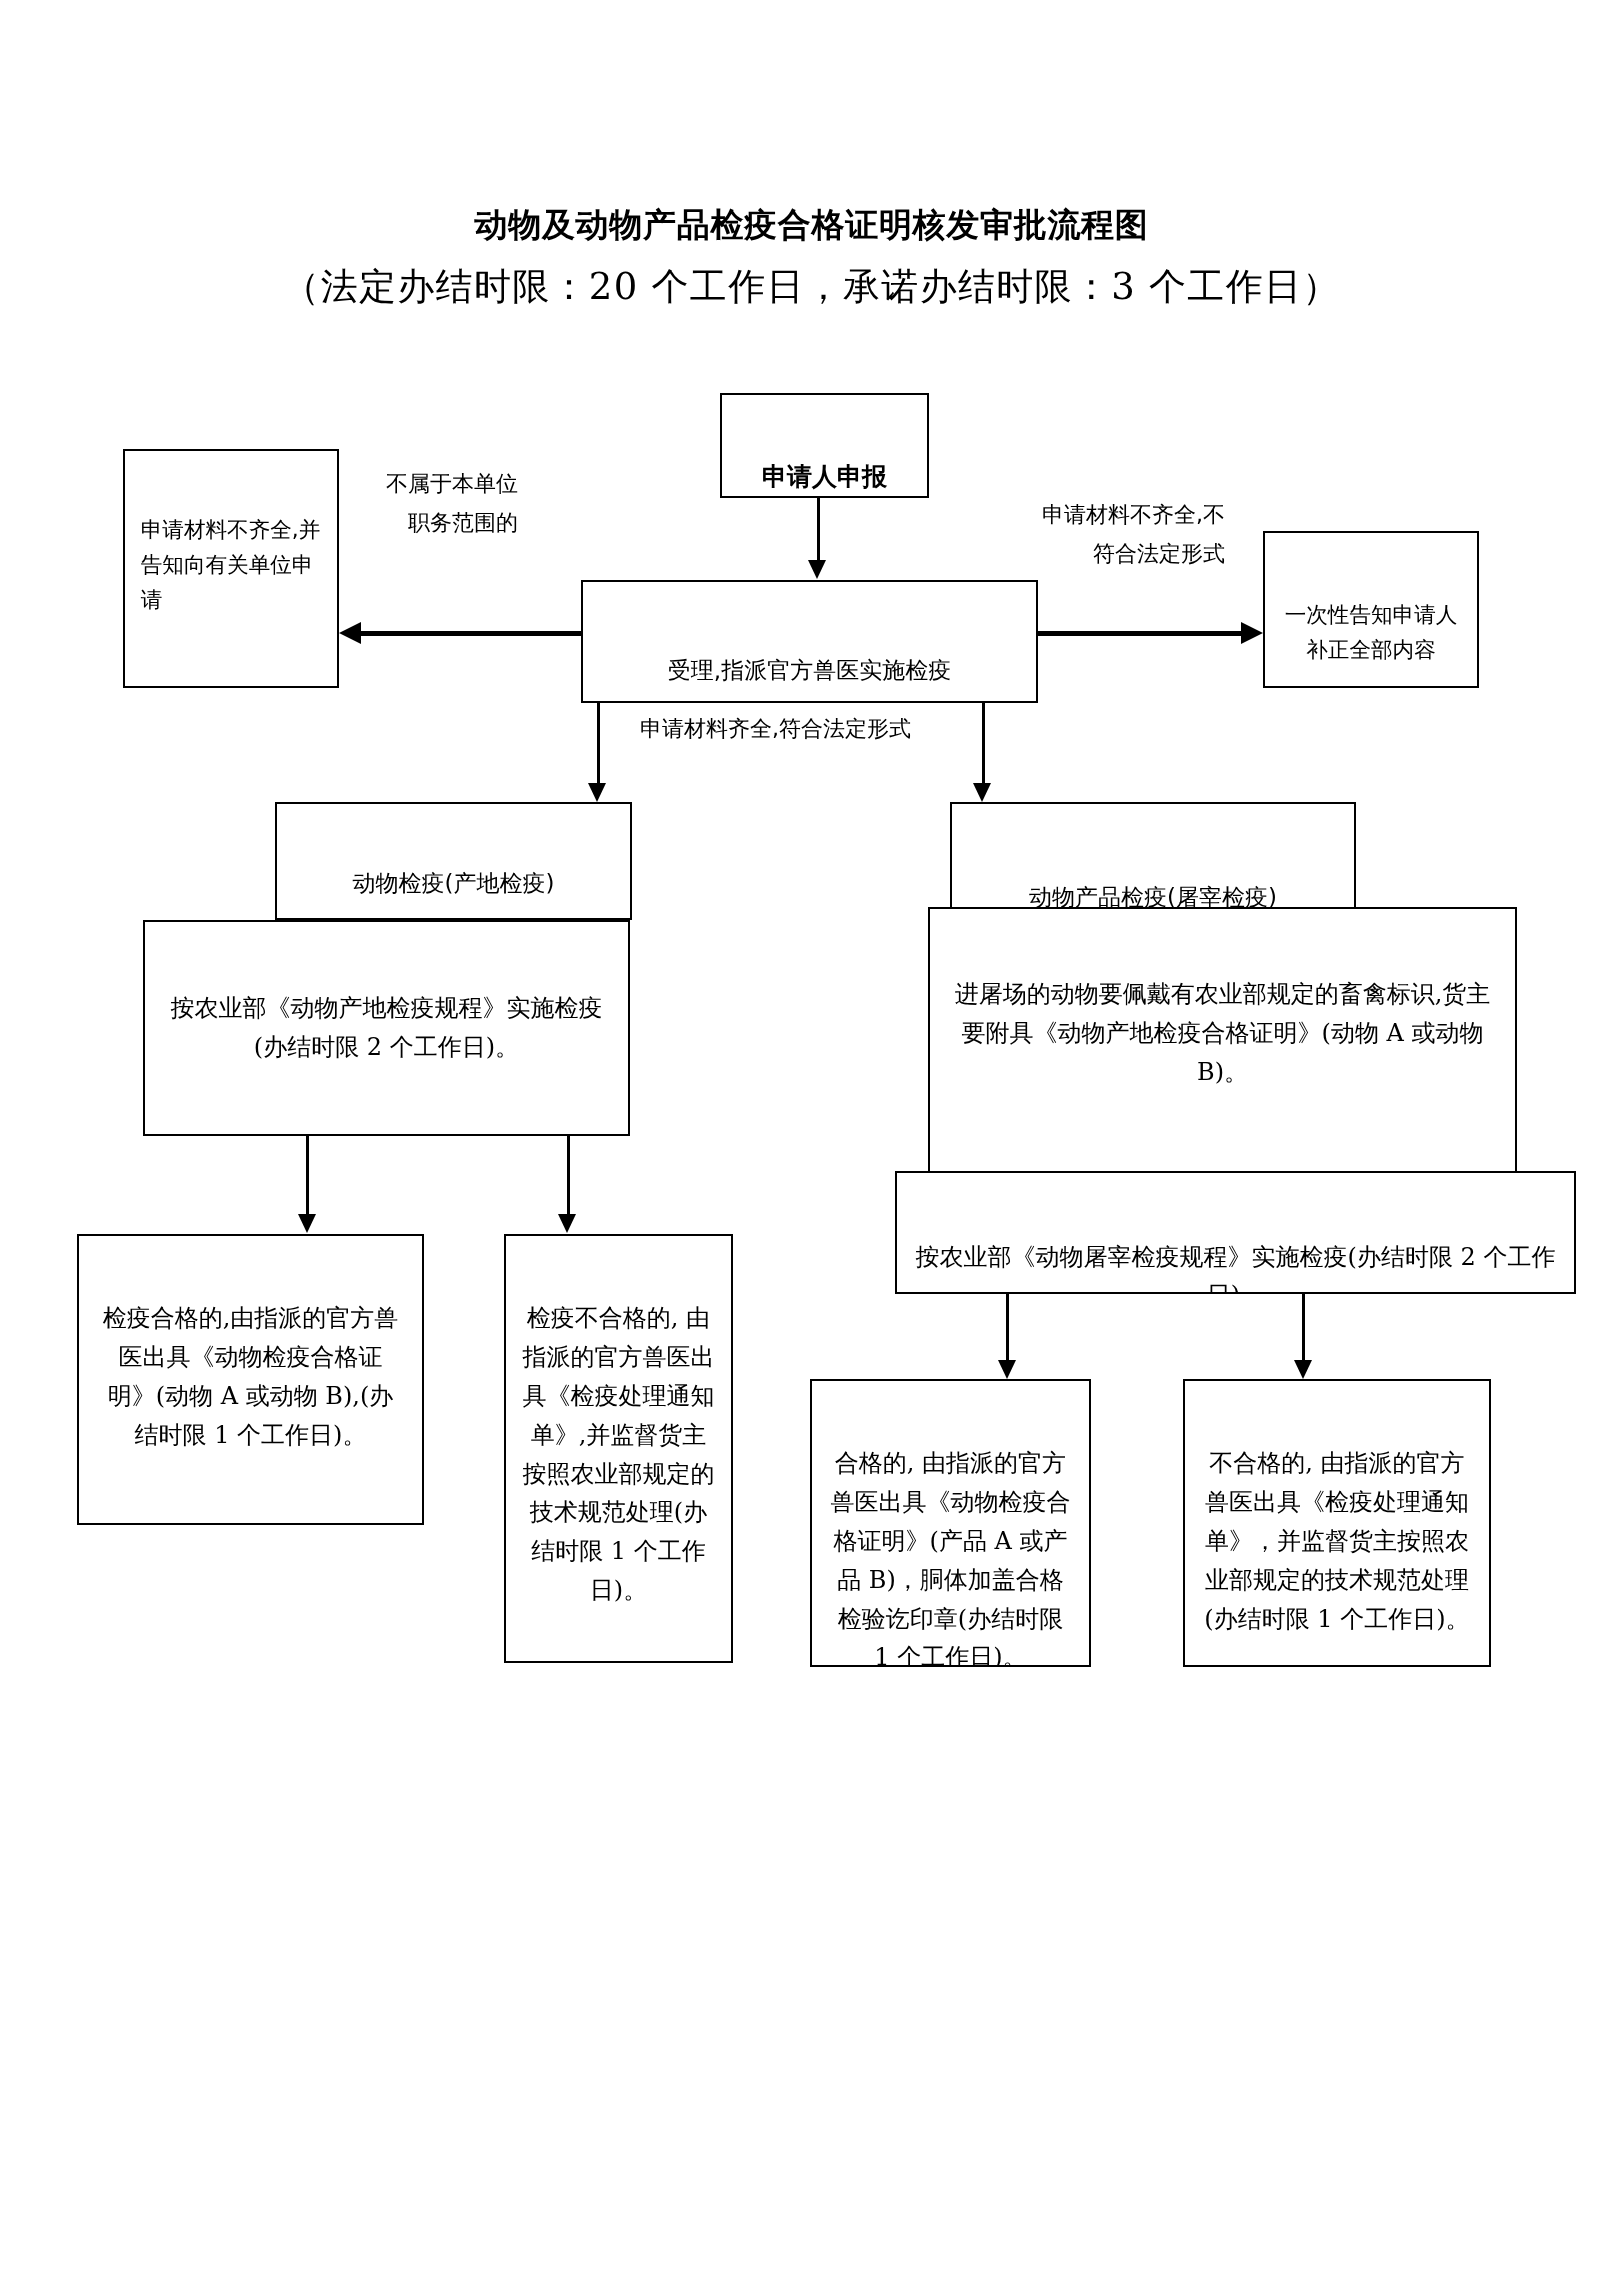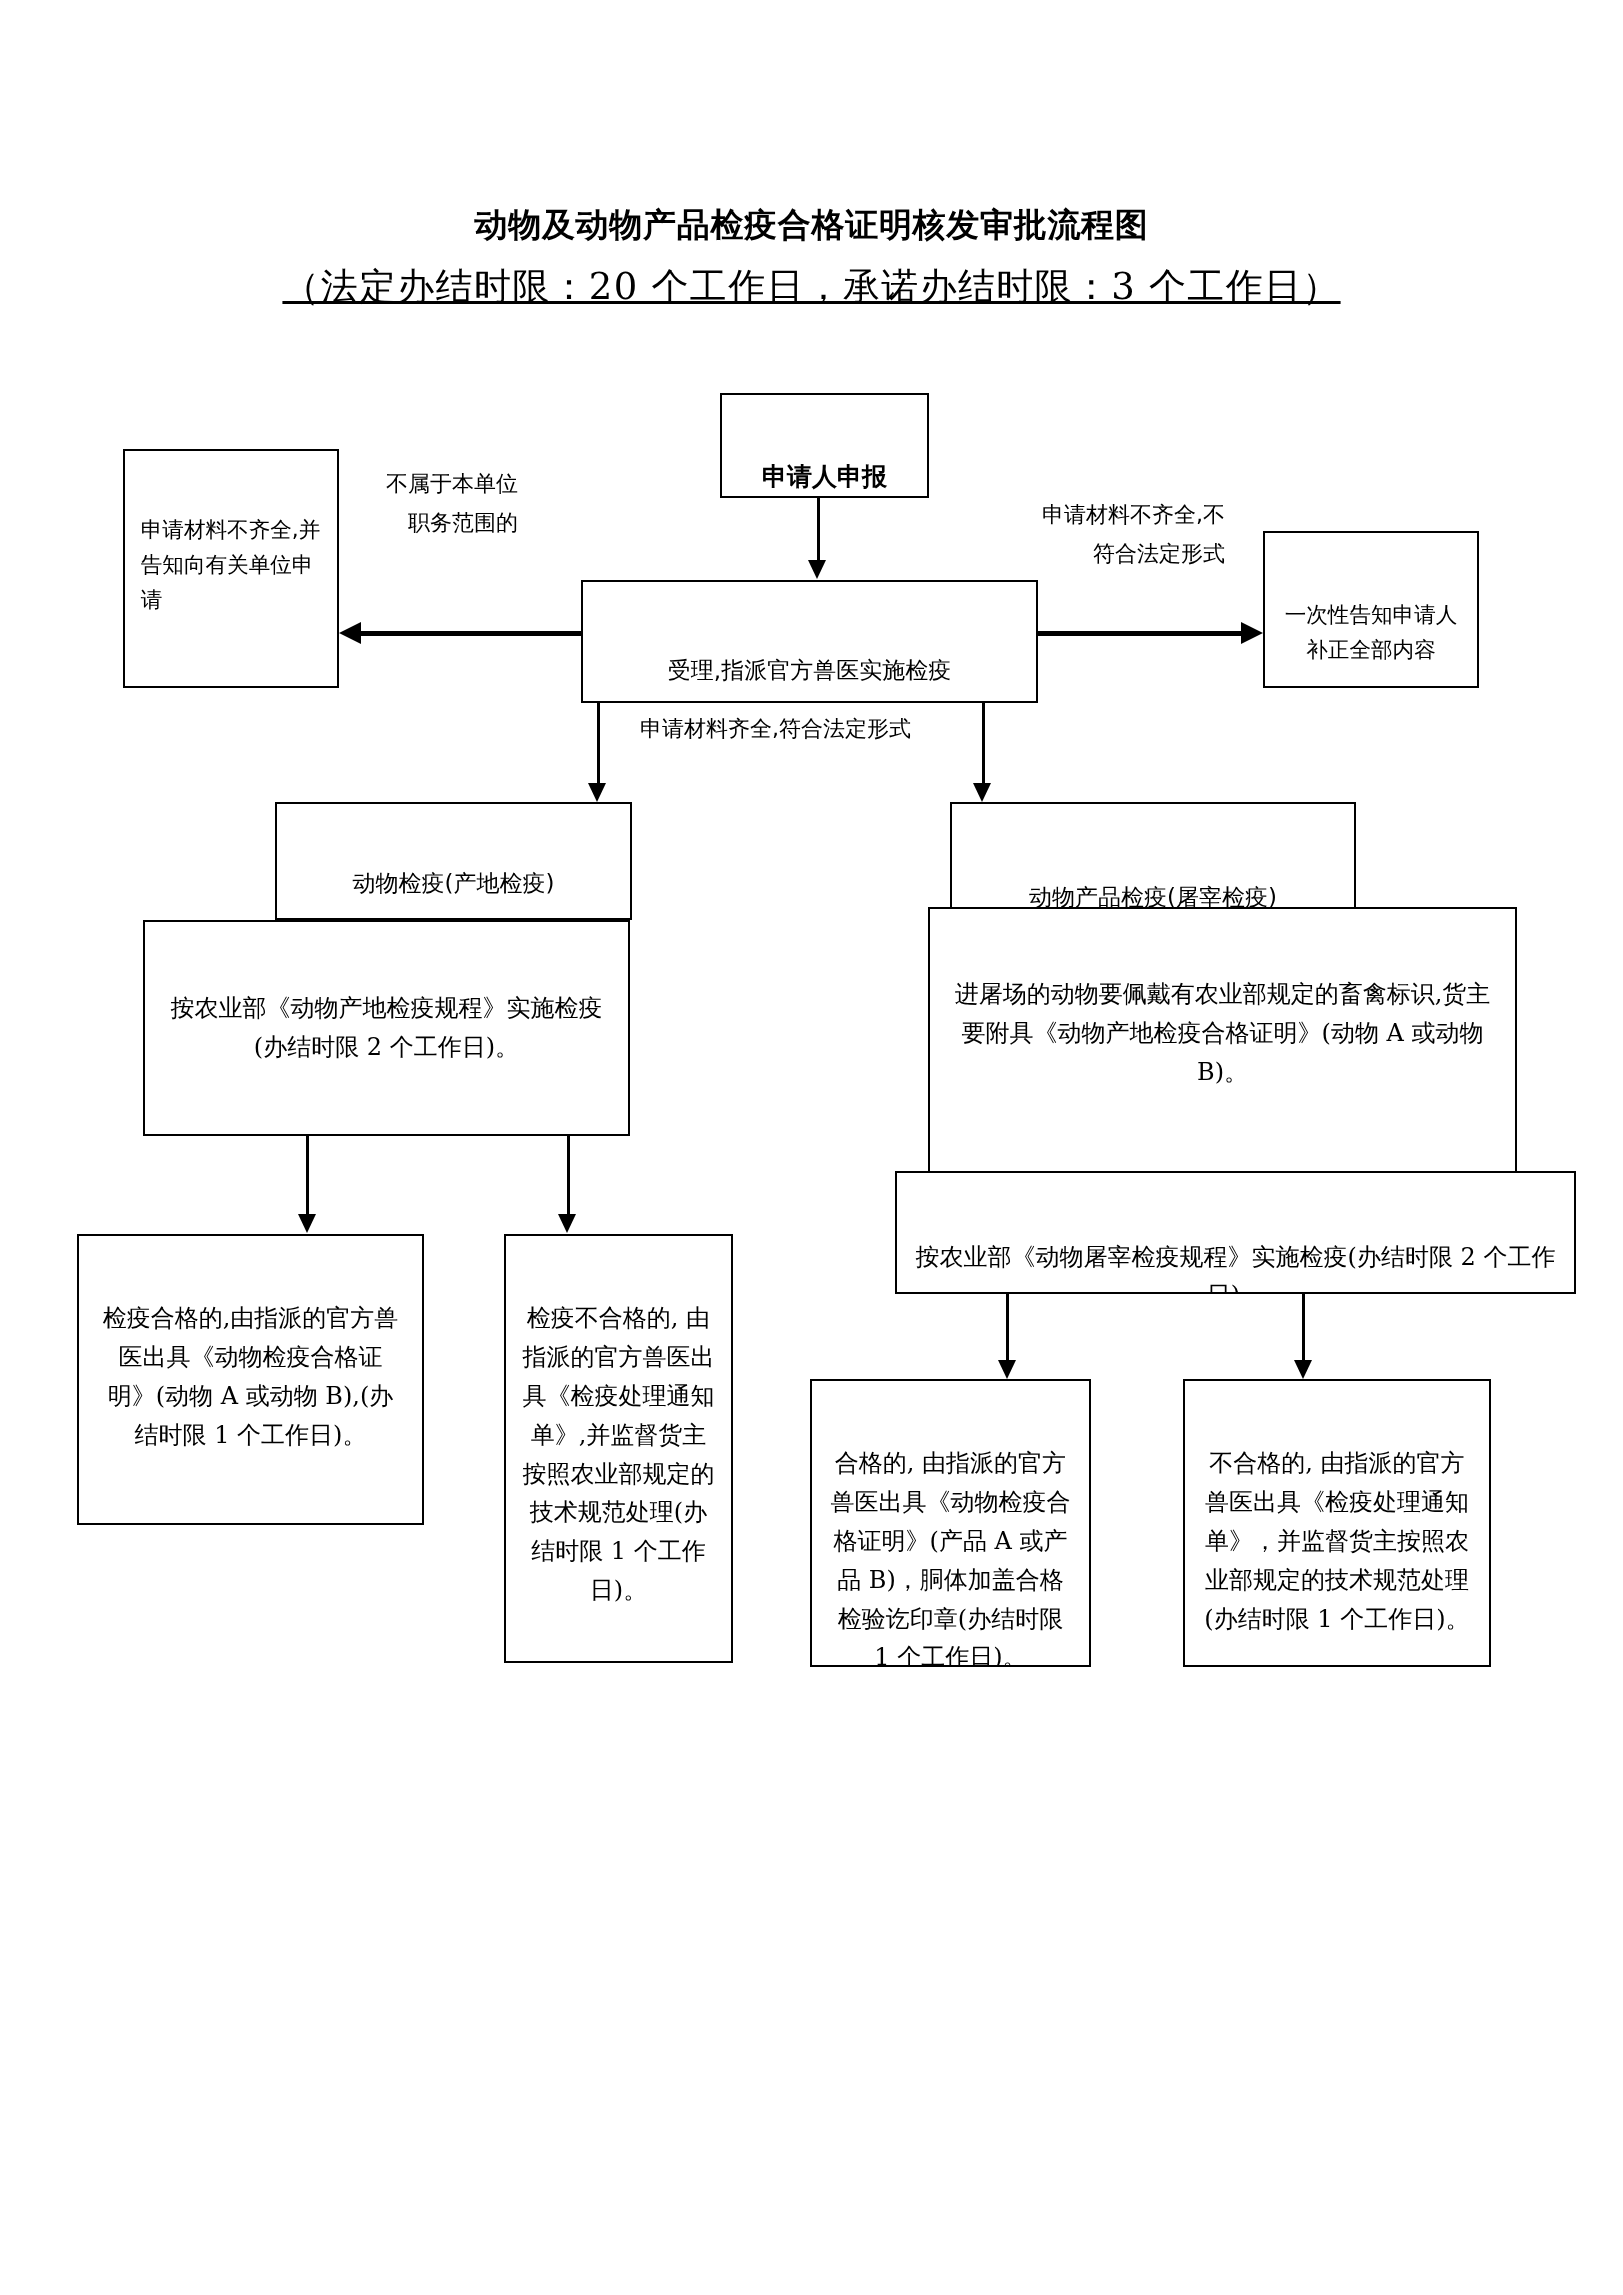--- a/index.html
+++ b/index.html
@@ -33,21 +33,20 @@
     font-weight: bold;
     letter-spacing: 0.7px;
     font-family: "DejaVu Sans", "Liberation Sans", sans-serif;
   }
   #doc-subtitle {
     top: 262px;
     font-size: 37px;
     font-weight: normal;
     letter-spacing: 1.3px;
     font-family: "DejaVu Serif", "Liberation Serif", serif;
-    text-decoration: underline;
   }
 
   
   .box {
     position: absolute;
     box-sizing: border-box;
     border: 2px solid #000;
     background: #ffffff;
     color: #000;
     display: flex;

